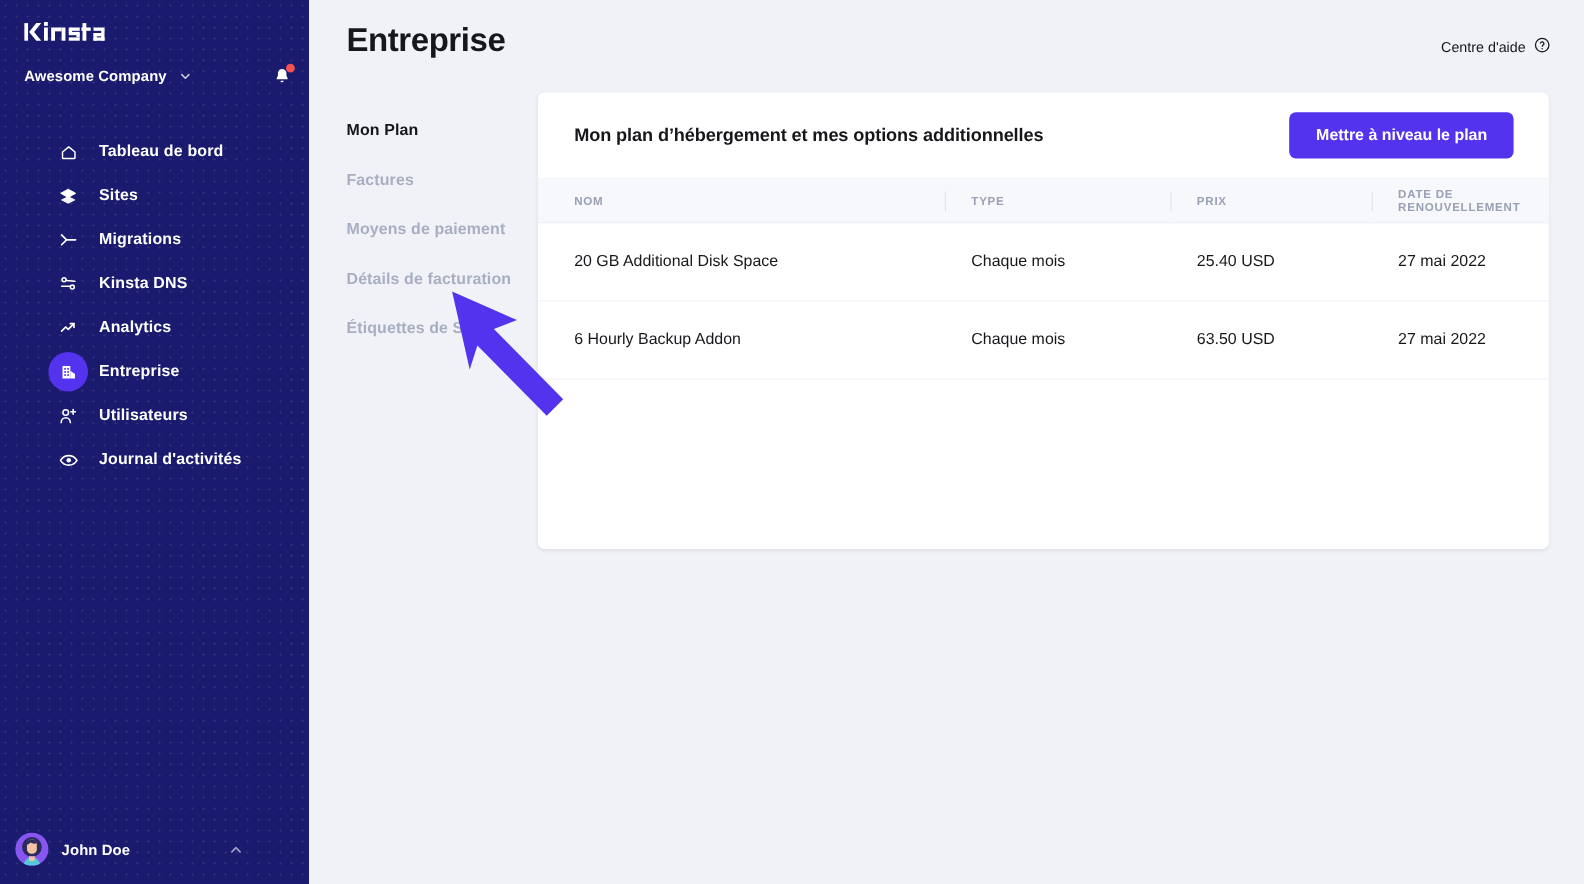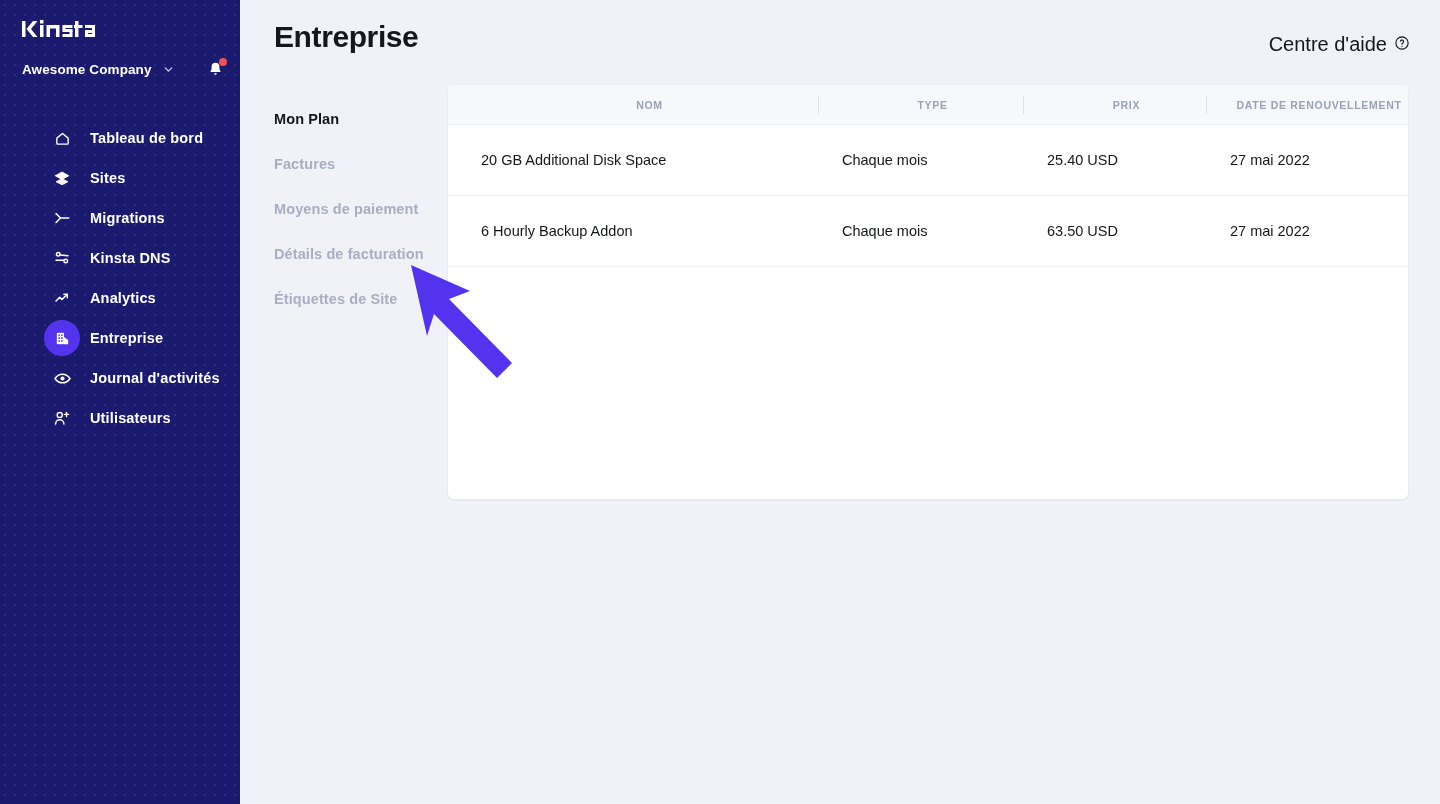--- a/index.html
+++ b/index.html
@@ -6,21 +6,21 @@
   html, body {
     width: 1440px; height: 804px;
     font-family: "Liberation Sans", sans-serif;
     background: #F0F2F7;
     overflow: hidden;
   }
   .app { position: relative; width: 1440px; height: 804px; display: flex; }
 
   
   .sidebar {
-    width: 240px; height: 804px;
+    width: 281px; height: 804px;
     background-color: #1A1A6E;
     background-image: radial-gradient(rgba(255,255,255,0.085) 0.9px, transparent 1px);
     background-size: 10px 10px;
     position: relative; flex: none;
     color: #fff;
   }
   .logo-wrap { padding: 18px 0 0 22px; }
   .logo { display: block; }
   .org-row {
     display: flex; align-items: center;
@@ -76,21 +76,21 @@
   .topbar {
     height: 84px; display: flex; align-items: flex-start;
     padding: 22px 30px 0 34px;
   }
   .page-title {
     font-size: 30px; font-weight: 700; color: #15171A;
     letter-spacing: -0.4px; line-height: 1;
   }
   .help {
     margin-left: auto; display: flex; align-items: center; gap: 7px;
-    font-size: 20px; color: #15171A; margin-top: 11px;
+    font-size: 13px; color: #15171A; margin-top: 11px;
   }
 
   .body-row { display: flex; padding: 0 32px 0 34px; }
 
   .subnav { width: 174px; flex: none; padding-top: 27px; }
   .subnav-item {
     font-size: 14.5px; font-weight: 700; color: #A9AEC2;
     margin-bottom: 29px; letter-spacing: .1px; white-space: nowrap;
   }
   .subnav-item.active { color: #15171A; }
@@ -115,21 +115,21 @@
     border: none; border-radius: 6px;
     padding: 0 24px; height: 42px;
     font-family: inherit; cursor: pointer; white-space: nowrap;
   }
 
   table.plan-table { width: 100%; border-collapse: collapse; table-layout: fixed; }
   table.plan-table thead th {
     background: #F7F8FB;
     height: 40px;
     font-size: 10.5px; font-weight: 700; letter-spacing: .7px;
-    color: #9AA0B5; text-align: center; text-transform: uppercase;
+    color: #9AA0B5; text-align: left; text-transform: uppercase;
     padding: 0; position: relative;
     border-top: 1px solid #F0F1F6;
     border-bottom: 1px solid #EDEFF5;
   }
   table.plan-table thead th .th-in { padding-left: 24px; }
   table.plan-table thead th.col-name .th-in { padding-left: 33px; }
   table.plan-table thead th.divider::before {
     content: ""; position: absolute; left: 0; top: 11px;
     width: 1px; height: 18px; background: #DFE2EC;
   }
@@ -275,42 +275,60 @@
               <rect x="6.2" y="14.4" width="2.2" height="2.2"></rect>
               <rect x="10" y="14.4" width="2.2" height="2.2"></rect>
             </g>
           </svg>
         </span>
         <span class="nav-label">Entreprise</span>
       </div>
 
       <div class="nav-item">
         <span class="nav-icon-slot">
-          <svg width="19" height="19" viewBox="0 0 24 24" fill="none" stroke="#fff" stroke-width="1.9" stroke-linecap="round" stroke-linejoin="round">
-            <path d="M2.5 12S6 6.5 12 6.5 21.5 12 21.5 12 18 17.5 12 17.5 2.5 12 2.5 12z"></path>
-            <circle cx="12" cy="12" r="2.6" fill="#fff" stroke="none"></circle>
-          </svg>
-        </span>
-        <span class="nav-label">Journal d'activités</span>
-      </div>
-
-      <div class="nav-item">
-        <span class="nav-icon-slot">
           <svg width="18" height="18" viewBox="0 0 24 24" fill="none" stroke="#fff" stroke-width="1.9" stroke-linecap="round" stroke-linejoin="round">
             <circle cx="9" cy="8" r="3.4"></circle>
             <path d="M3.5 20c0-3.3 2.5-5.6 5.5-5.6s5.5 2.3 5.5 5.6"></path>
             <line x1="18" y1="4.5" x2="18" y2="10"></line>
             <line x1="15.2" y1="7.2" x2="20.8" y2="7.2"></line>
           </svg>
         </span>
         <span class="nav-label">Utilisateurs</span>
       </div>
 
+      <div class="nav-item">
+        <span class="nav-icon-slot">
+          <svg width="19" height="19" viewBox="0 0 24 24" fill="none" stroke="#fff" stroke-width="1.9" stroke-linecap="round" stroke-linejoin="round">
+            <path d="M2.5 12S6 6.5 12 6.5 21.5 12 21.5 12 18 17.5 12 17.5 2.5 12 2.5 12z"></path>
+            <circle cx="12" cy="12" r="2.6" fill="#fff" stroke="none"></circle>
+          </svg>
+        </span>
+        <span class="nav-label">Journal d'activités</span>
+      </div>
+
     </nav>
 
+    <div class="profile">
+      <span class="avatar">
+        <svg width="30" height="30" viewBox="0 0 30 30">
+          <circle cx="15" cy="15" r="15" fill="#8755F0"></circle>
+          <circle cx="15" cy="13" r="9" fill="#2B2B5E"></circle>
+          <path d="M10.5 11c0-3 2-5 4.5-5s4.5 2 4.5 5v4c0 2.4-2 4.2-4.5 4.2S10.5 17.4 10.5 15z" fill="#F2C4A4"></path>
+          <path d="M10 11.2c.4-3.2 2.4-5.2 5-5.2 2.3 0 4 1.4 4.6 3.6-1.6.6-4.2.5-6 -.6-.7 1-2 1.8-3.6 2.2z" fill="#2B2B5E"></path>
+          <path d="M7.5 30c0-4.3 3.3-7.4 7.5-7.4s7.5 3.1 7.5 7.4z" fill="#56C8D8"></path>
+          <path d="M12.3 21.5h5.4v2.2c0 1.3-1.2 2.2-2.7 2.2s-2.7-.9-2.7-2.2z" fill="#F2C4A4"></path>
+        </svg>
+      </span>
+      <span class="profile-name">John Doe</span>
+      <span class="profile-chev">
+        <svg width="15" height="15" viewBox="0 0 24 24" fill="none" stroke="#9EA3C4" stroke-width="2.4" stroke-linecap="round" stroke-linejoin="round">
+          <polyline points="6,15 12,9 18,15"></polyline>
+        </svg>
+      </span>
+    </div>
   </aside>
 
   <main class="main">
 
     <div class="topbar">
       <h1 class="page-title">Entreprise</h1>
       <a class="help">
         <span>Centre d'aide</span>
         <span>
           <svg width="16" height="16" viewBox="0 0 24 24" fill="none" stroke="#15171A" stroke-width="1.7">
@@ -326,20 +344,24 @@
 
       <nav class="subnav">
         <div class="subnav-item active">Mon Plan</div>
         <div class="subnav-item">Factures</div>
         <div class="subnav-item">Moyens de paiement</div>
         <div class="subnav-item">Détails de facturation</div>
         <div class="subnav-item">Étiquettes de Site</div>
       </nav>
 
       <section class="card">
+        <div class="card-head">
+          <h2 class="card-title">Mon plan d’hébergement et mes options additionnelles</h2>
+          <button class="upgrade-btn">Mettre à niveau le plan</button>
+        </div>
 
         <table class="plan-table">
           <thead>
             <tr>
               <th class="col-name">
                   <div class="th-in">NOM</div>
                 </th>
               <th class="col-type divider">
                   <div class="th-in">TYPE</div>
                 </th>

